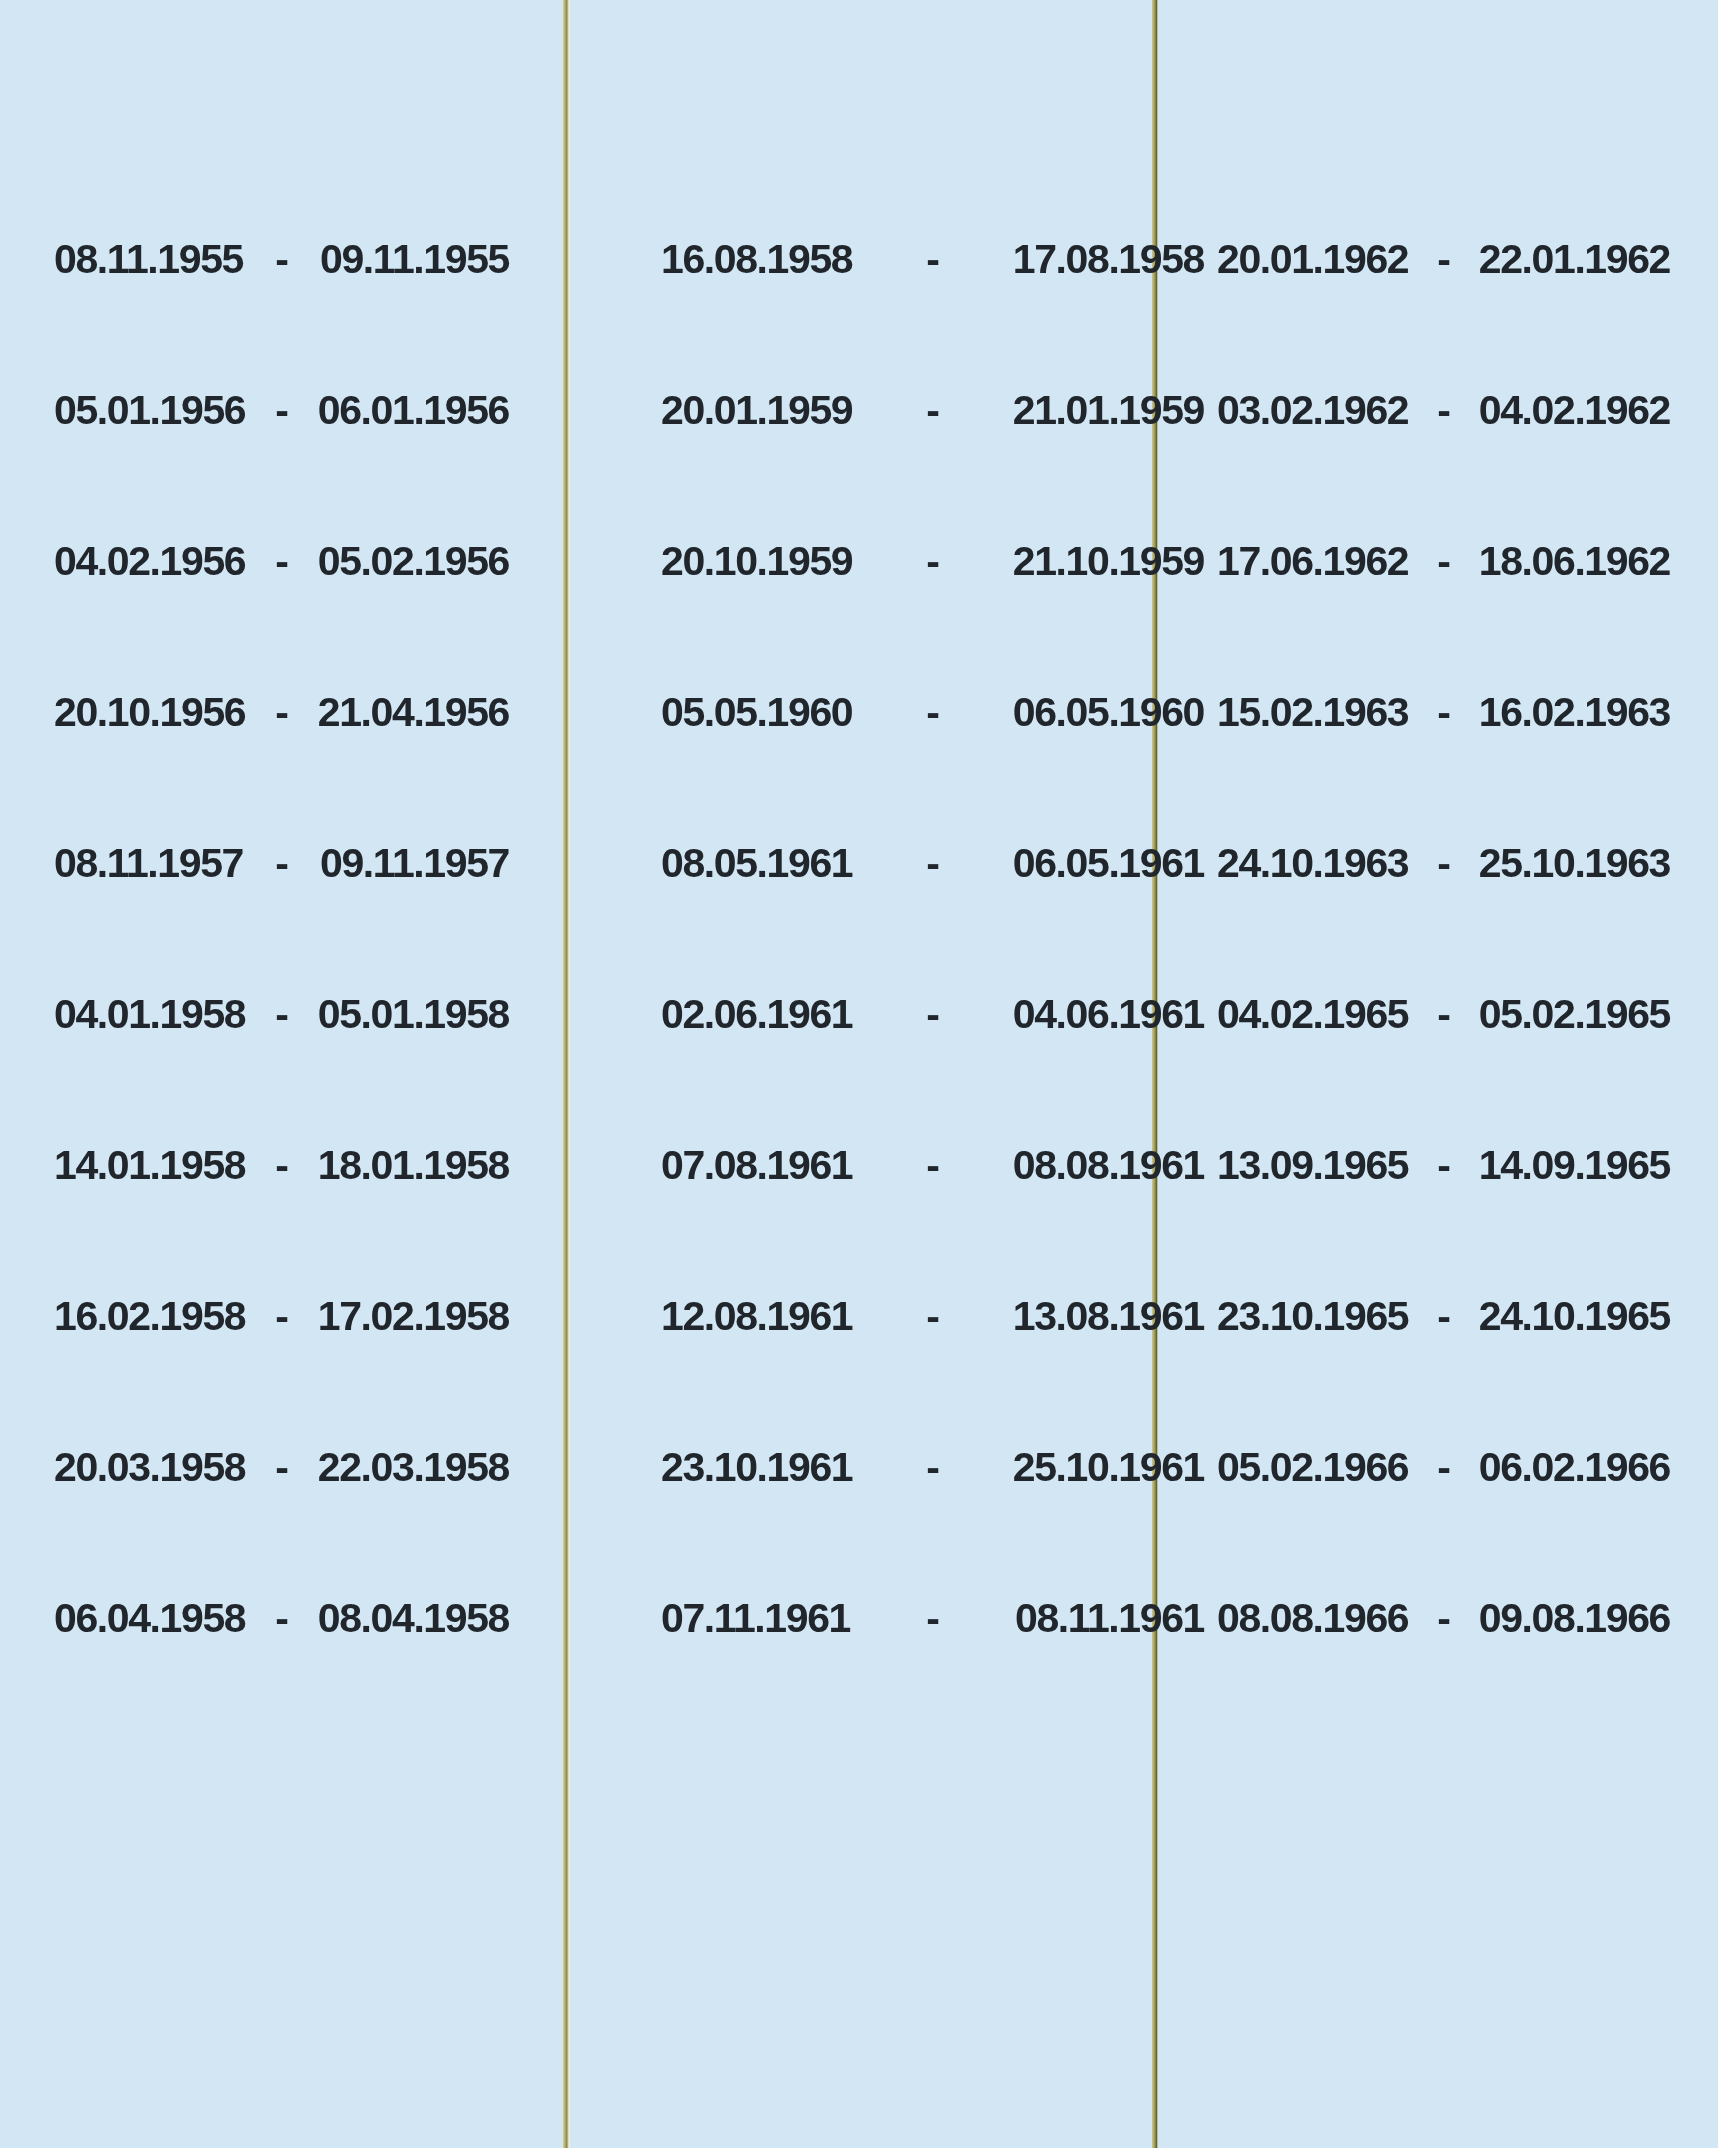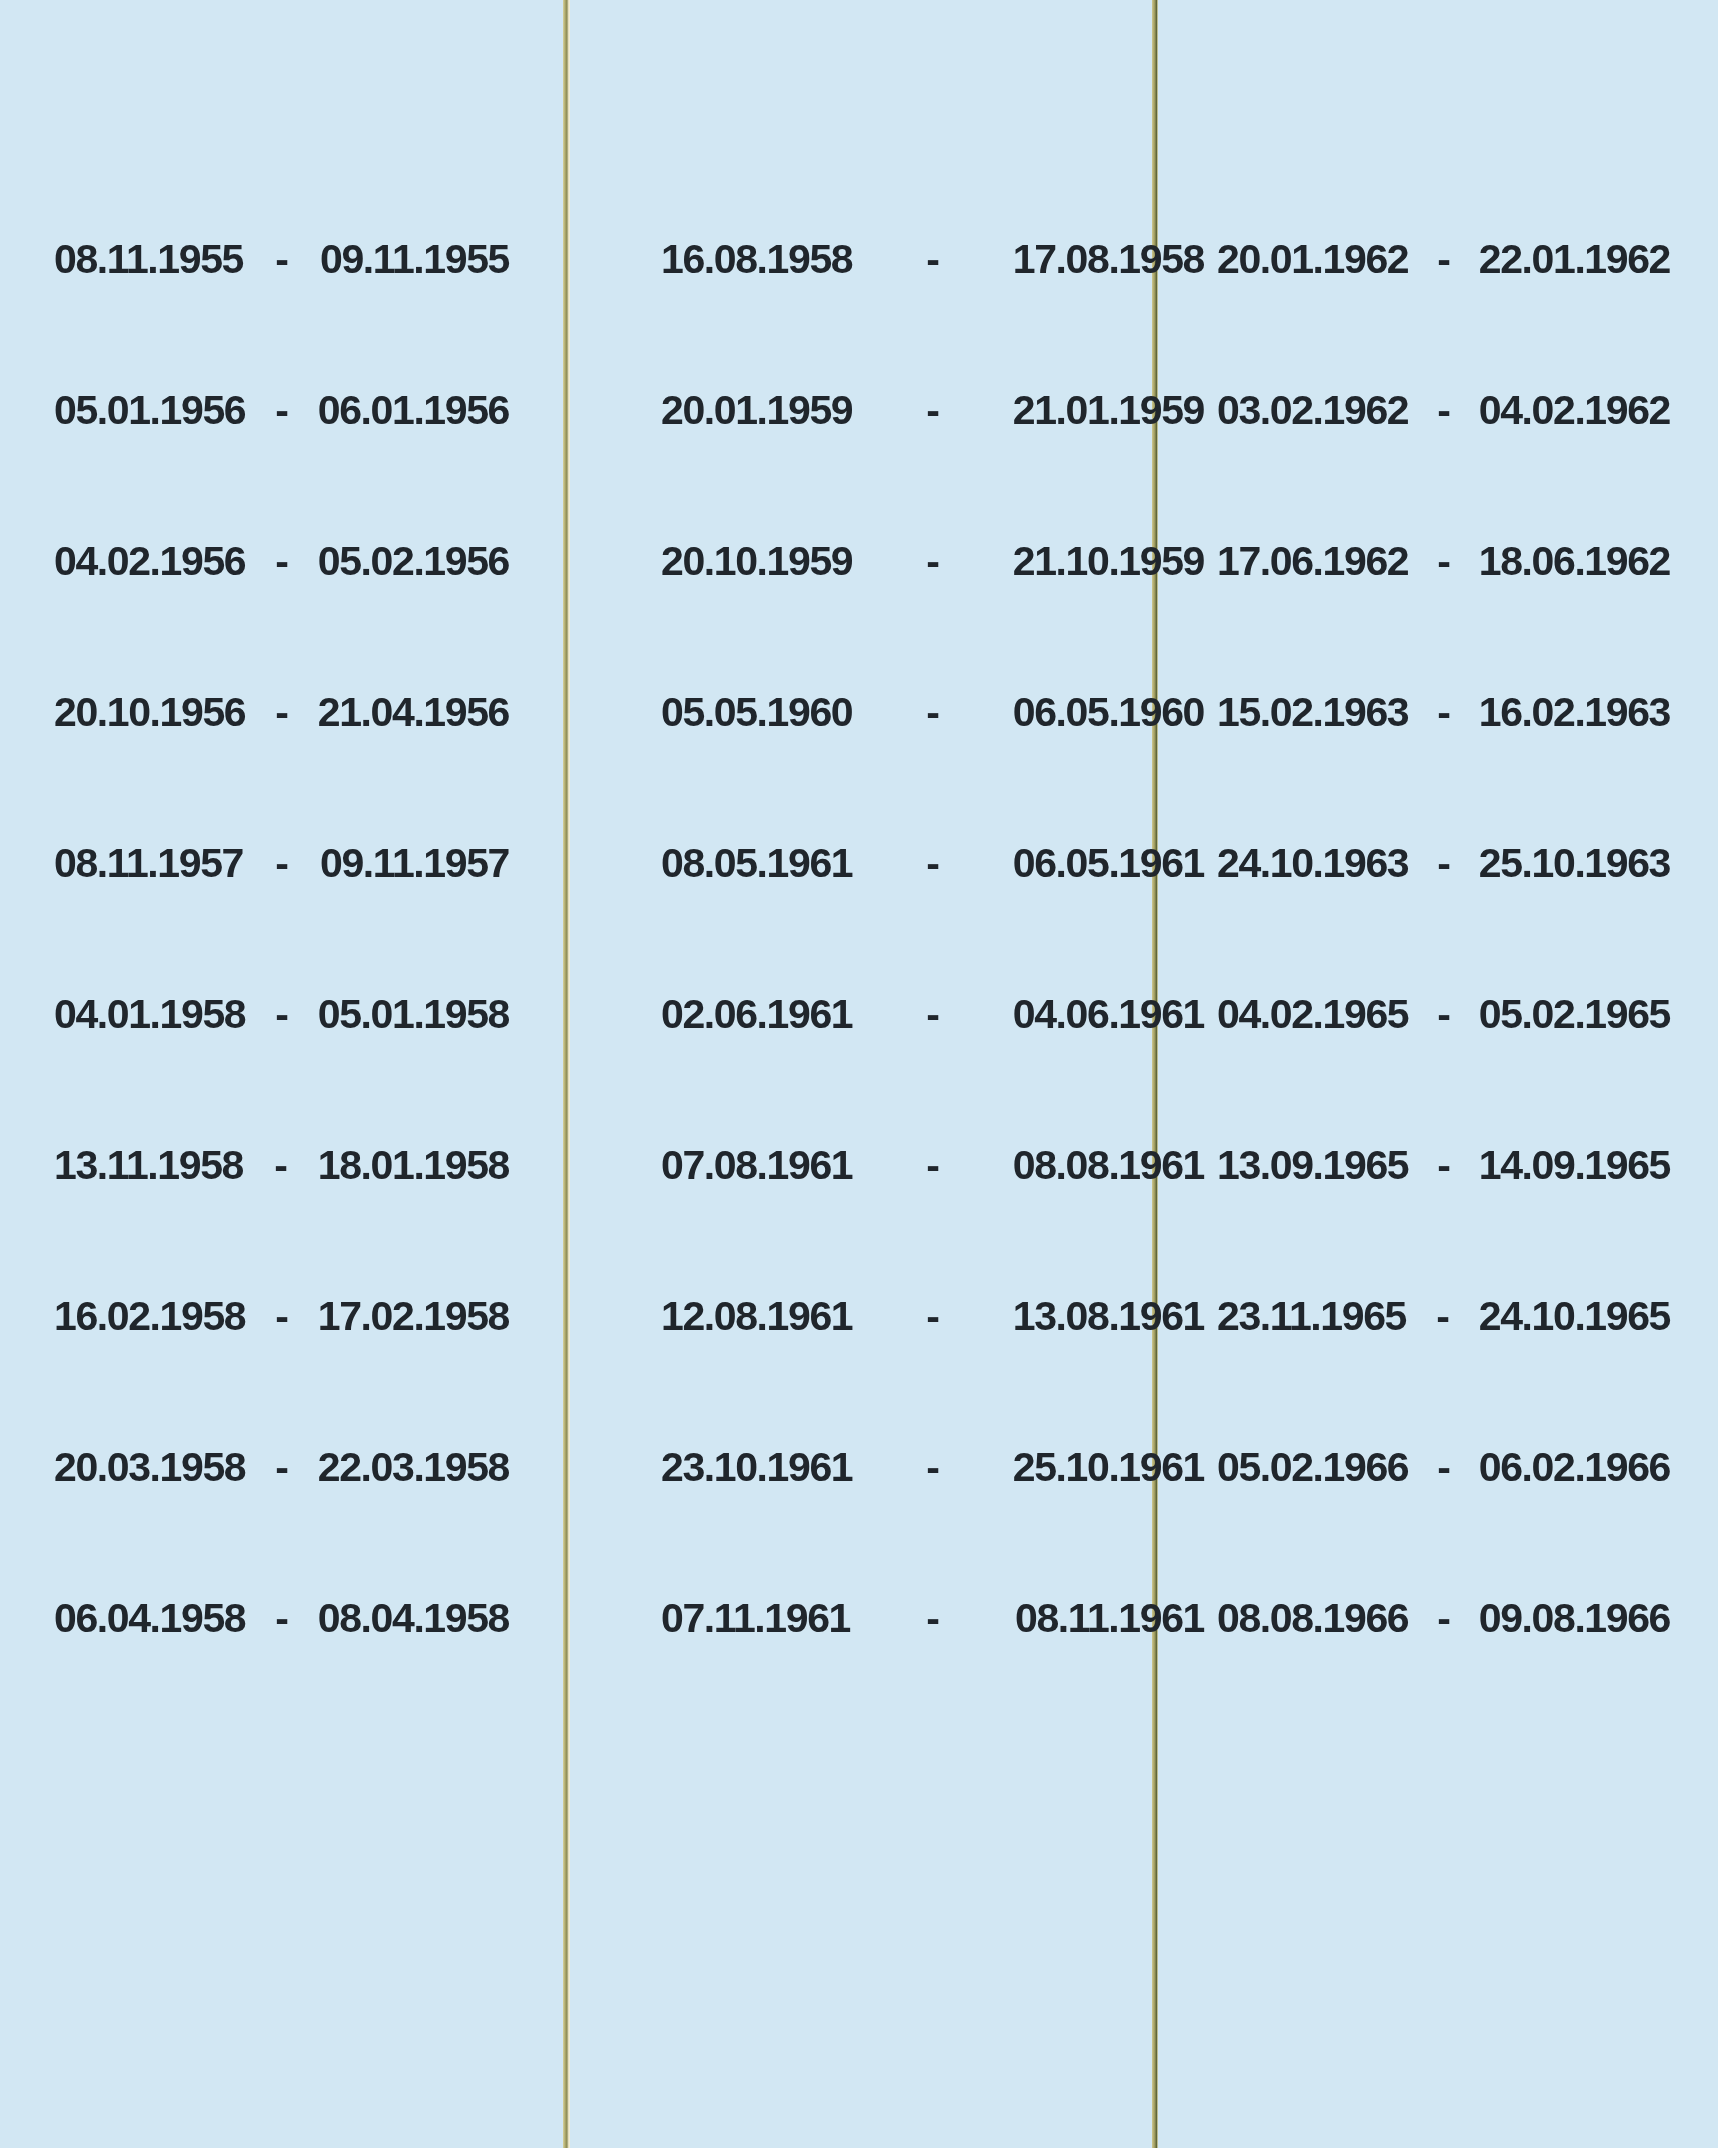--- a/index.html
+++ b/index.html
@@ -63,21 +63,21 @@
     <span class="date">08.11.1957</span>
     <span class="sep">-</span>
     <span class="date">09.11.1957</span>
   </div>
   <div class="row">
     <span class="date">04.01.1958</span>
     <span class="sep">-</span>
     <span class="date">05.01.1958</span>
   </div>
   <div class="row">
-    <span class="date">13.11.1958</span>
+    <span class="date">14.01.1958</span>
     <span class="sep">-</span>
     <span class="date">18.01.1958</span>
   </div>
   <div class="row">
     <span class="date">16.02.1958</span>
     <span class="sep">-</span>
     <span class="date">17.02.1958</span>
   </div>
   <div class="row">
     <span class="date">20.03.1958</span>
@@ -174,21 +174,21 @@
     <span class="date">04.02.1965</span>
     <span class="sep">-</span>
     <span class="date">05.02.1965</span>
   </div>
   <div class="row">
     <span class="date">13.09.1965</span>
     <span class="sep">-</span>
     <span class="date">14.09.1965</span>
   </div>
   <div class="row">
-    <span class="date">23.11.1965</span>
+    <span class="date">23.10.1965</span>
     <span class="sep">-</span>
     <span class="date">24.10.1965</span>
   </div>
   <div class="row">
     <span class="date">05.02.1966</span>
     <span class="sep">-</span>
     <span class="date">06.02.1966</span>
   </div>
   <div class="row">
     <span class="date">08.08.1966</span>

